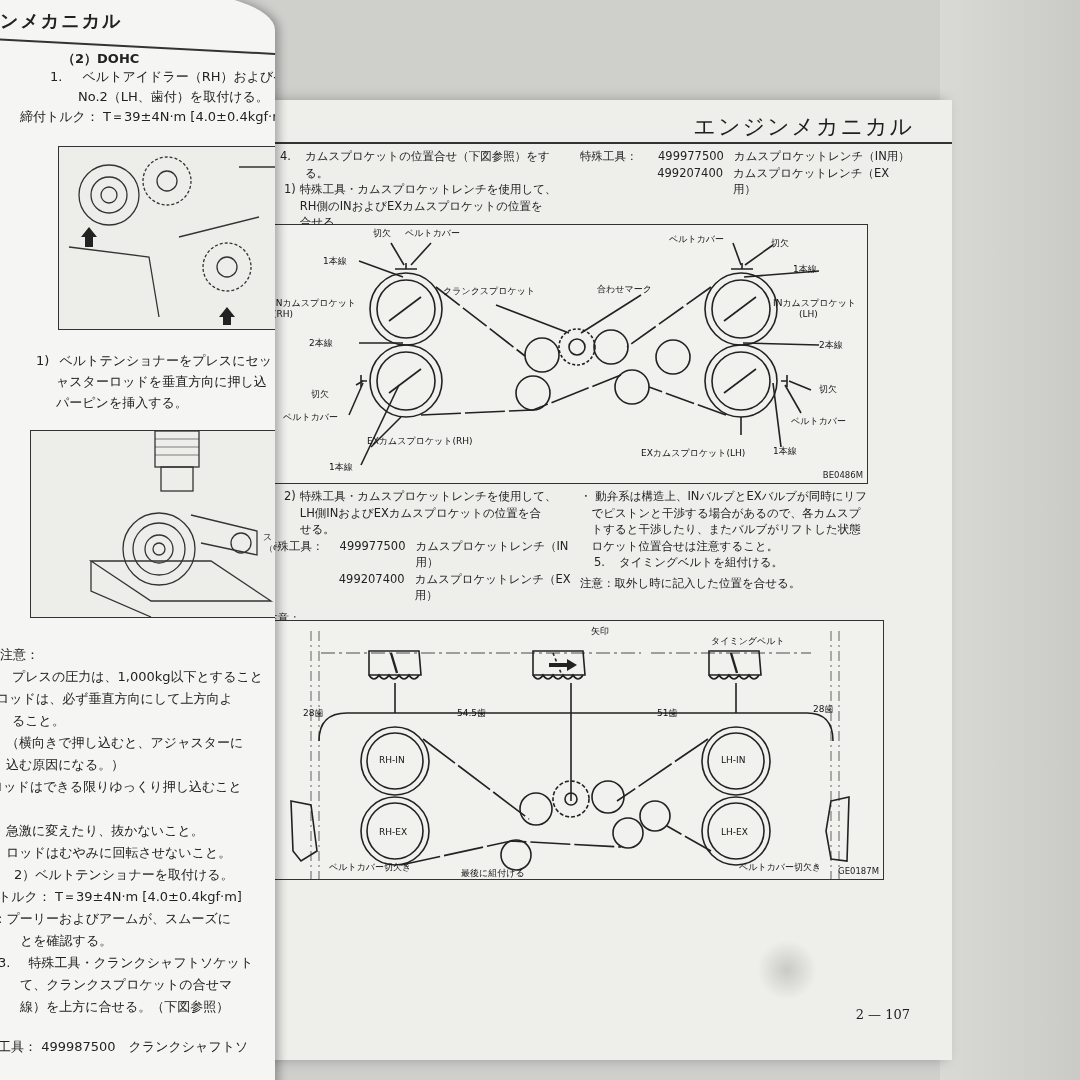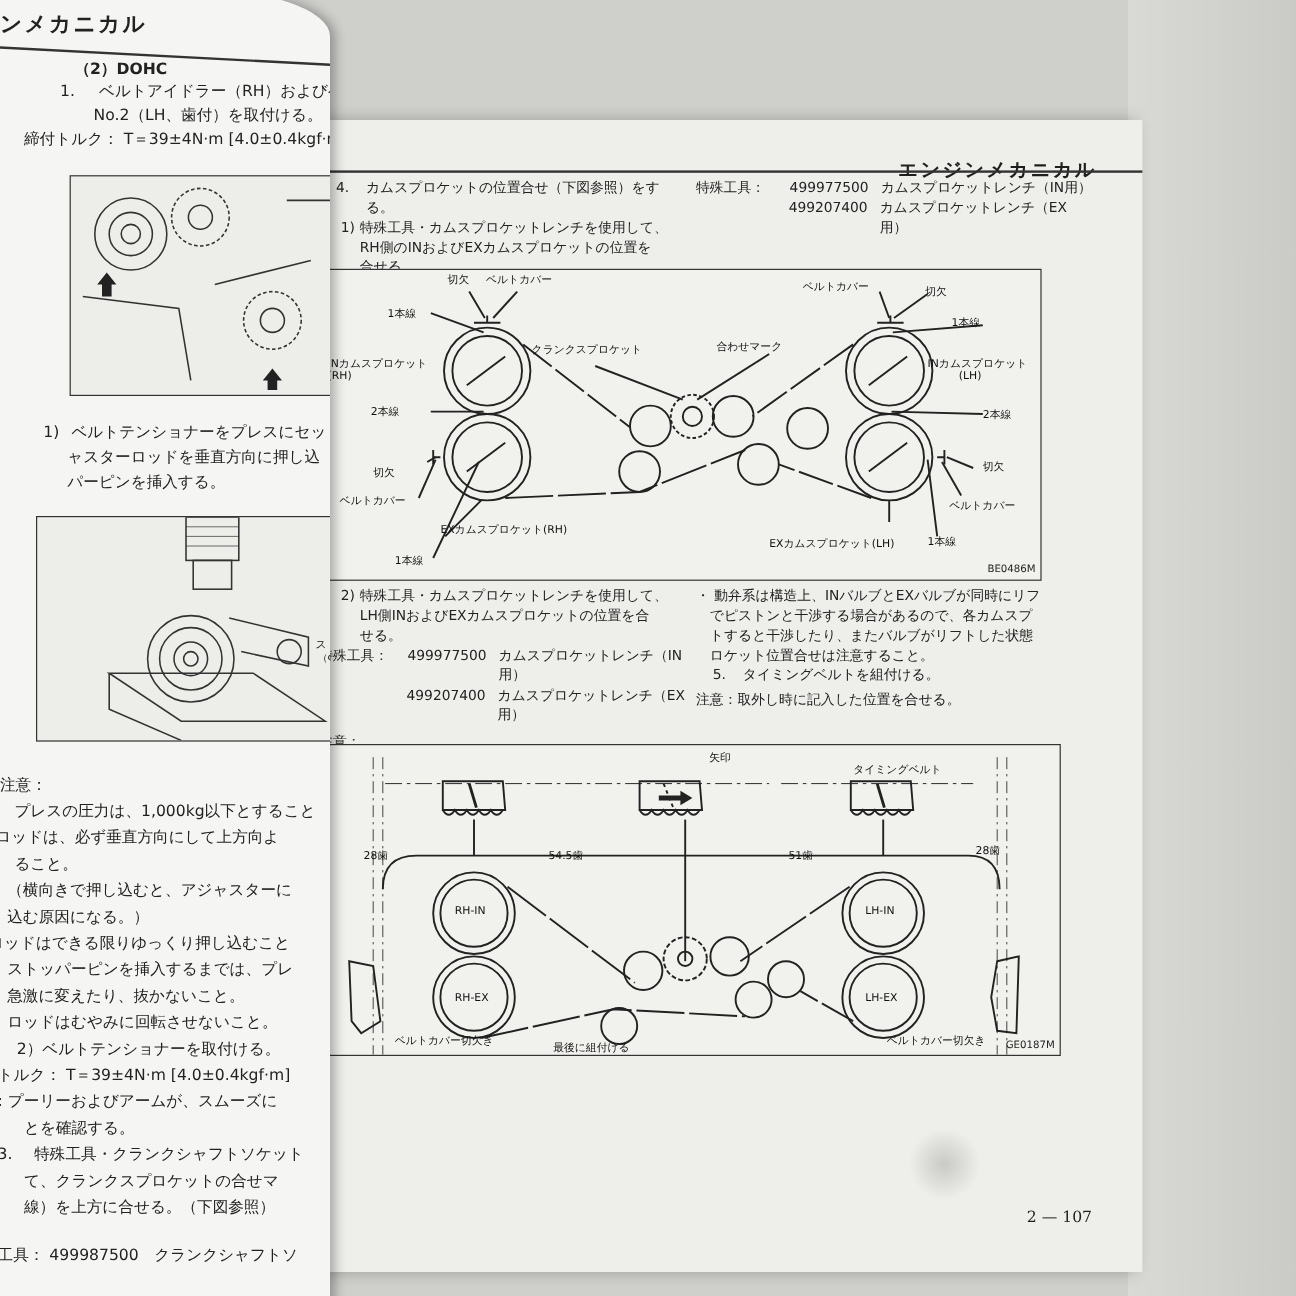--- a/index.html
+++ b/index.html
@@ -13,22 +13,22 @@
     position:absolute; left:940px; top:0; width:140px; height:1080px;
     background:linear-gradient(90deg,#d9d9d6,#cacac7);
   }
   
   .page-right {
     position:absolute; left:262px; top:100px; width:690px; height:960px;
     background:#eeeeeb;
     box-shadow:-6px 0 12px rgba(0,0,0,0.25);
   }
   .rp-header {
-    position:absolute; right:38px; top:32px;
-    font-weight:bold; font-size:16px; letter-spacing:2px;
+    position:absolute; right:38px; top:12px;
+    font-weight:normal; font-size:22px; letter-spacing:2px;
   }
   .rp-rule { position:absolute; left:0; right:0; top:42px; border-top:2px solid #333; }
   .rp-step {
     position:absolute; font-size:11.5px; line-height:16.5px; color:#222;
   }
   .rp-colL { left:18px; width:300px; }
   .rp-colR { left:318px; width:330px; }
   .tools-row { display:flex; gap:10px; }
   .tools-row .lbl { width:68px; }
   .figure {
@@ -345,21 +345,20 @@
     <span class="fig-label" style="left:234px;top:112px;font-size:8px;">（Φ1.2mm）</span>
   </div>
 
   <div class="lp-text" style="left:10px;top:654px;">注意：</div>
   <div class="lp-text" style="left:22px;top:676px;">プレスの圧力は、1,000kg以下とすること</div>
   <div class="lp-text" style="left:6px;top:698px;">ロッドは、必ず垂直方向にして上方向よ</div>
   <div class="lp-text" style="left:22px;top:720px;">ること。</div>
   <div class="lp-text" style="left:16px;top:742px;">（横向きで押し込むと、アジャスターに</div>
   <div class="lp-text" style="left:16px;top:764px;">込む原因になる。）</div>
   <div class="lp-text" style="left:0;top:786px;">ロッドはできる限りゆっくり押し込むこと</div>
-  <div class="lp-text" style="left:16px;top:808px;">ストッパーピンを挿入するまでは、プレ</div>
   <div class="lp-text" style="left:16px;top:830px;">急激に変えたり、抜かないこと。</div>
   <div class="lp-text" style="left:16px;top:852px;">ロッドはむやみに回転させないこと。</div>
   <div class="lp-text" style="left:24px;top:874px;">2）ベルトテンショナーを取付ける。</div>
   <div class="lp-text" style="left:8px;top:896px;">トルク： T＝39±4N·m [4.0±0.4kgf·m]</div>
   <div class="lp-text" style="left:8px;top:918px;">: プーリーおよびアームが、スムーズに</div>
   <div class="lp-text" style="left:30px;top:940px;">とを確認する。</div>
   <div class="lp-text" style="left:8px;top:962px;">
     <span>3.</span>
     <span style="margin-left:14px;">特殊工具・クランクシャフトソケット</span>
   </div>

